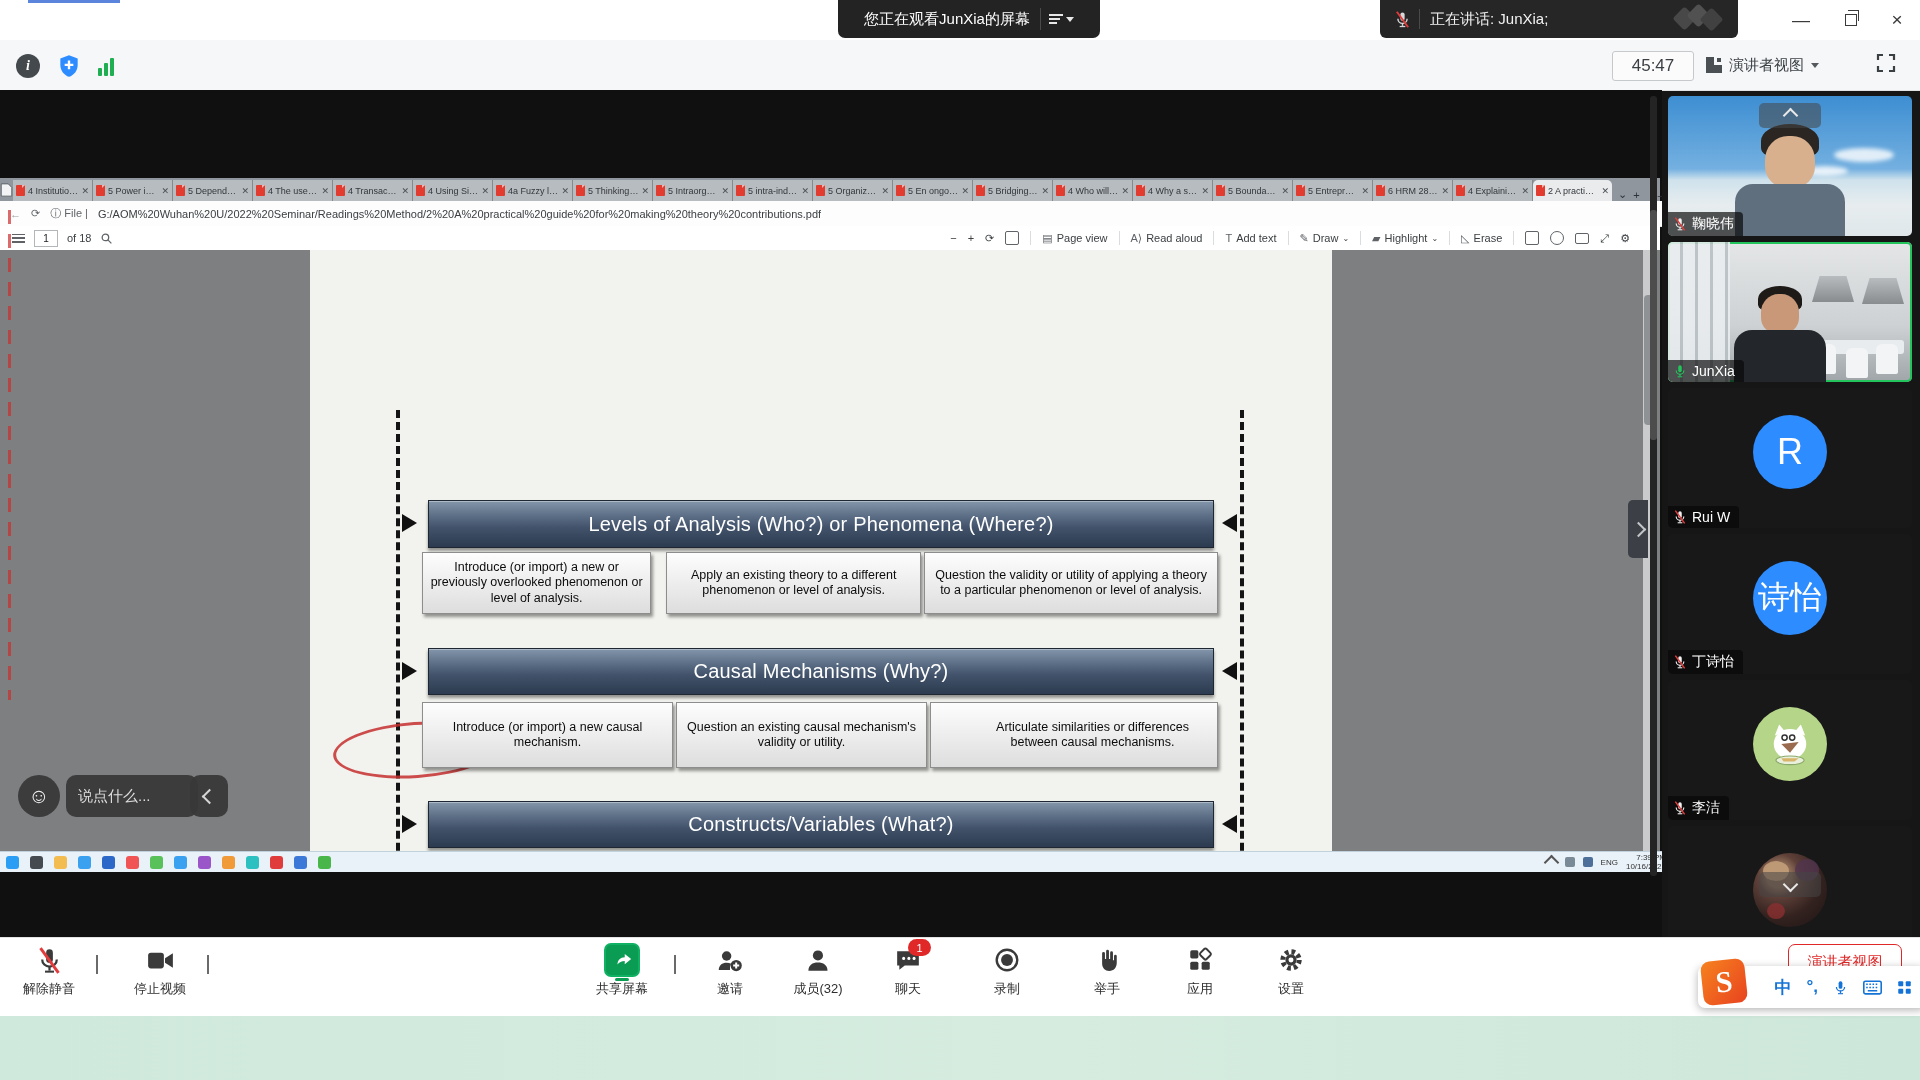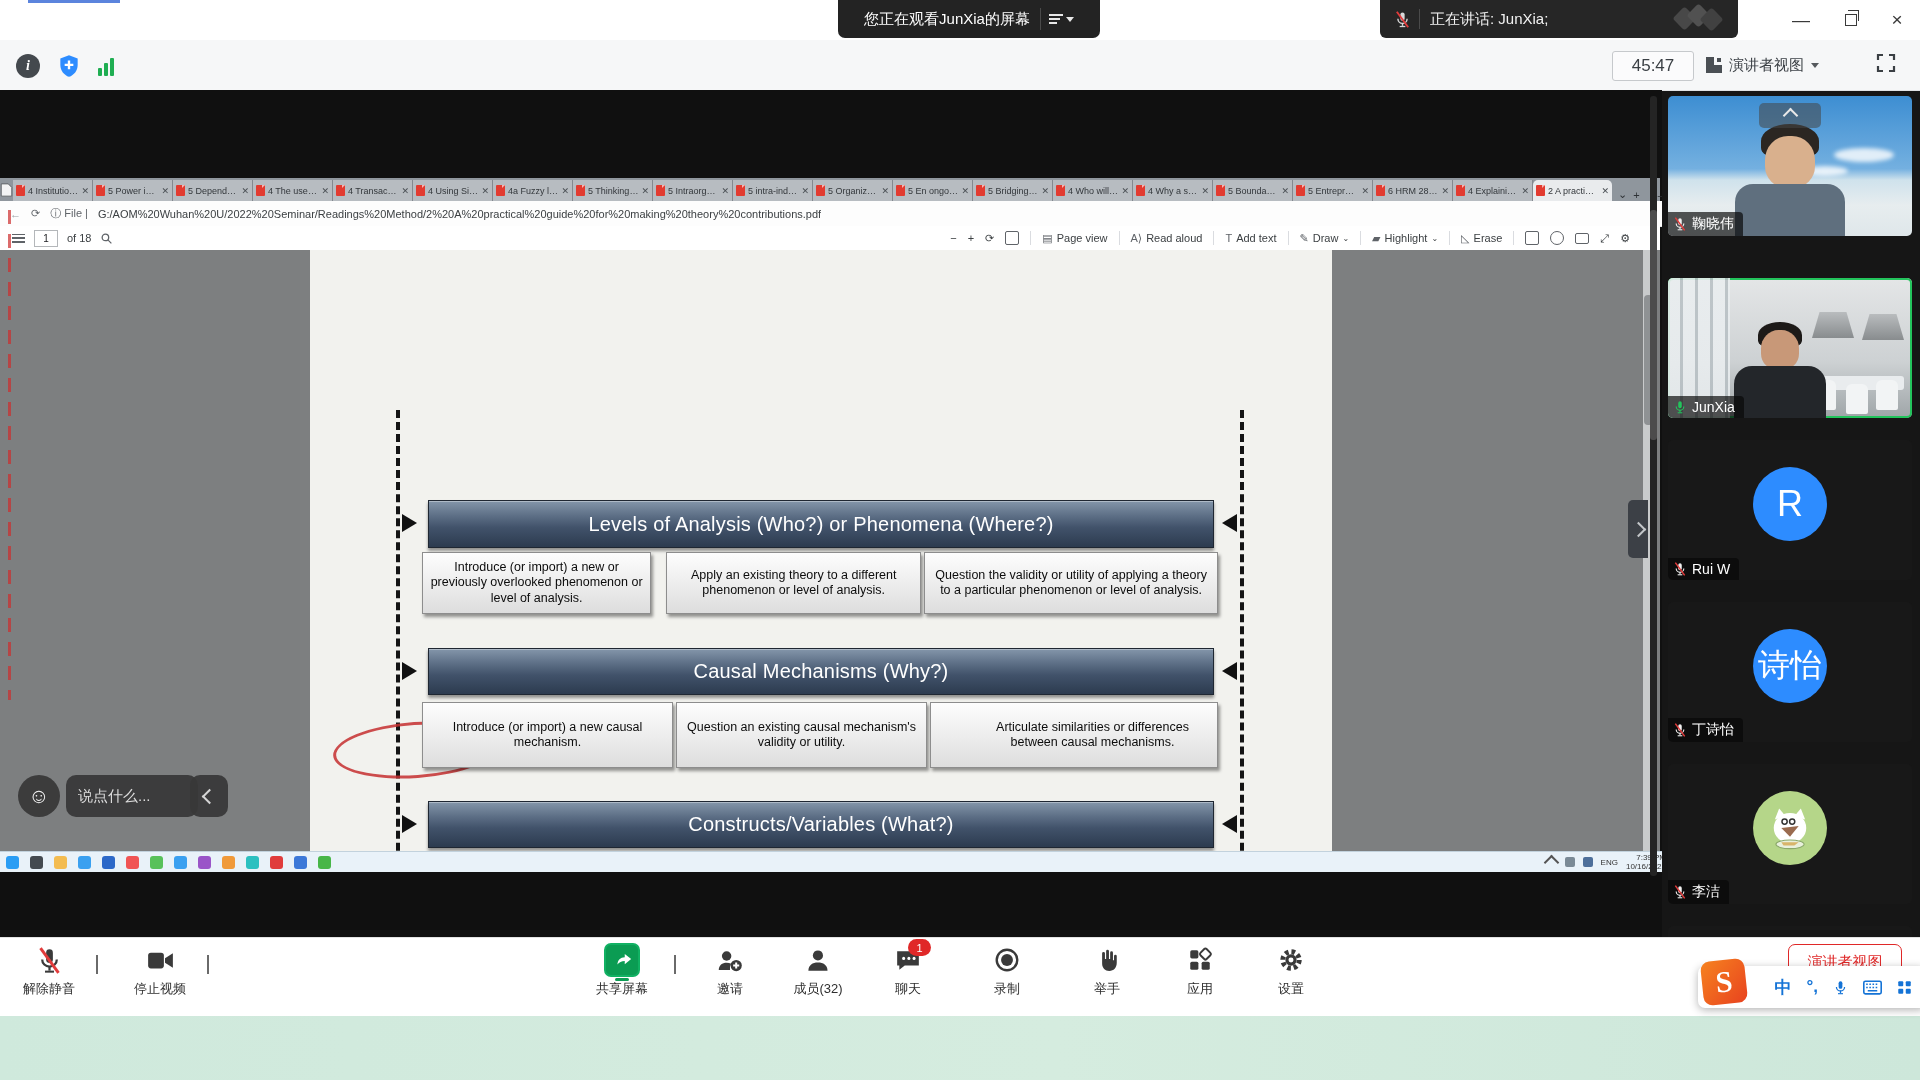--- a/index.html
+++ b/index.html
@@ -107,23 +107,23 @@
   
   #side-scroll{left:1650px;top:96px;width:7px;height:780px;background:#242424;border-radius:3px;}
   #side-thumb{left:1650px;top:210px;width:7px;height:230px;background:#4c4c4c;border-radius:3px;}
   #expand-handle{left:1628px;top:500px;width:20px;height:58px;background:#3c4046;border-radius:5px 0 0 5px;
      display:flex;align-items:center;justify-content:center;cursor:pointer;}
   .chev{width:9px;height:9px;border-right:2px solid #c3c6c9;border-bottom:2px solid #c3c6c9;}
   .chev.right{transform:rotate(-45deg);}
   .chev.up{transform:rotate(-135deg);border-color:#e8e8e8;}
   .chev.down{transform:rotate(45deg);border-color:#e8e8e8;}
   .chev.left{transform:rotate(135deg);border-color:#d5d5d5;}
-  #tiles{left:1668px;top:96px;width:244px;height:841px;display:flex;flex-direction:column;gap:22px;overflow:hidden;}
+  #tiles{left:1668px;top:96px;width:244px;height:841px;display:flex;flex-direction:column;gap:6px;overflow:hidden;}
   .tile{width:244px;height:140px;flex:none;position:relative;background:#181818;border-radius:5px;overflow:hidden;}
-  .tile.speaking{box-shadow:inset 0 0 0 2px #23c45c;margin-top:20px;}
+  .tile.speaking{box-shadow:inset 0 0 0 2px #23c45c;}
   .name-tag{position:absolute;left:0;bottom:0;background:rgba(8,8,8,.68);border-radius:0 4px 0 0;
      display:flex;align-items:center;gap:5px;padding:3px 9px 3px 5px;color:#fff;font-size:14px;}
   .pill{position:absolute;left:50%;transform:translateX(-50%);width:62px;height:25px;background:rgba(70,70,70,.55);
      border-radius:5px;display:flex;align-items:center;justify-content:center;cursor:pointer;}
   .avatar{position:absolute;left:50%;top:50%;transform:translate(-50%,-58%);width:74px;height:74px;border-radius:50%;
      background:#2d8cff;display:flex;align-items:center;justify-content:center;color:#fff;}
   
   .t-sky{background:linear-gradient(180deg,#3d8ed2 0%,#74b0e0 52%,#cfe2ec 60%,#e7edef 78%,#dfe7ea 100%);}
   .t-sky .cloud{position:absolute;background:rgba(255,255,255,.8);border-radius:50%;filter:blur(2px);}
   .p-head{position:absolute;left:50%;transform:translateX(-50%);border-radius:46% 46% 42% 42%;}

